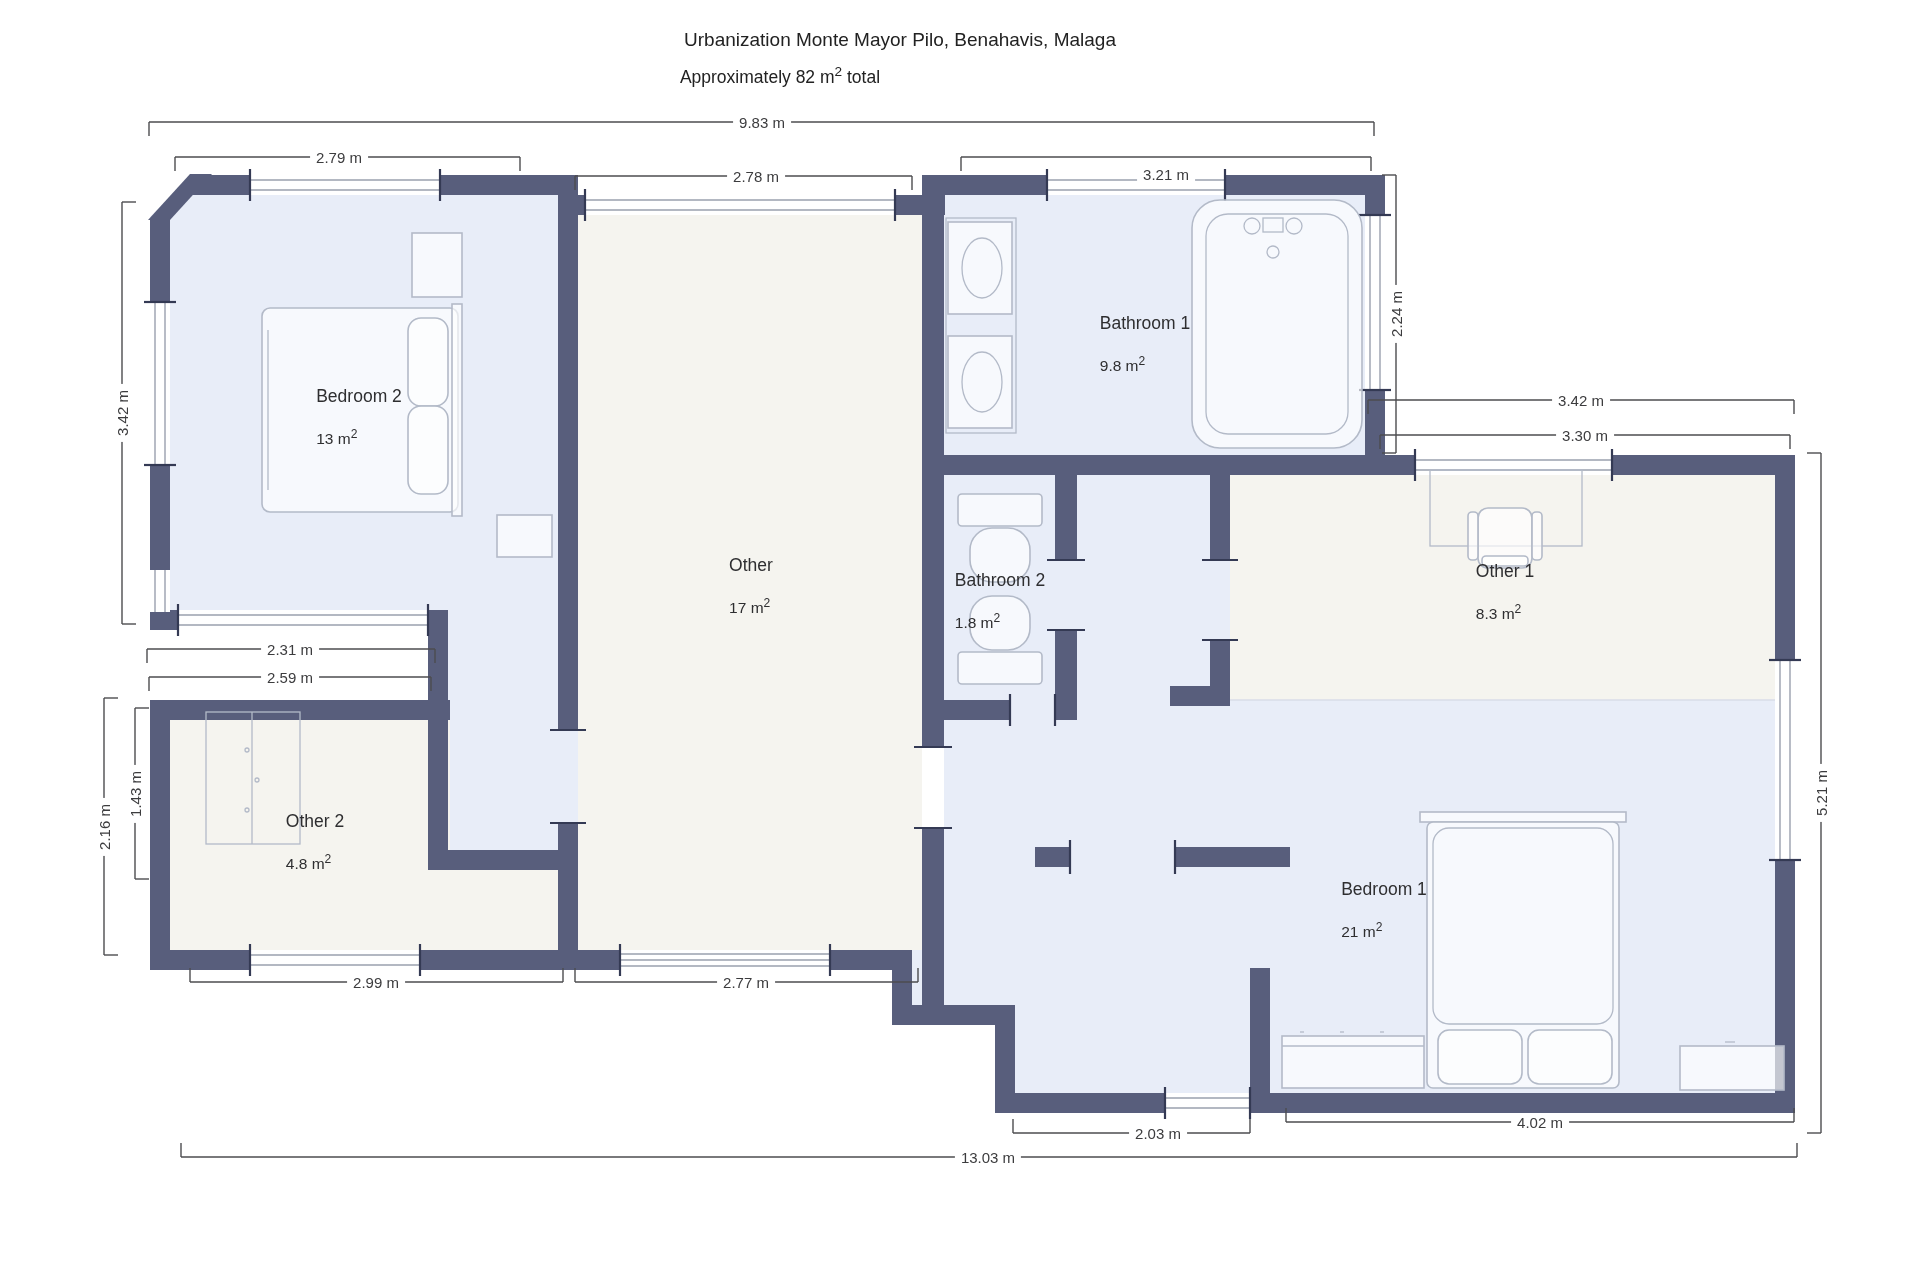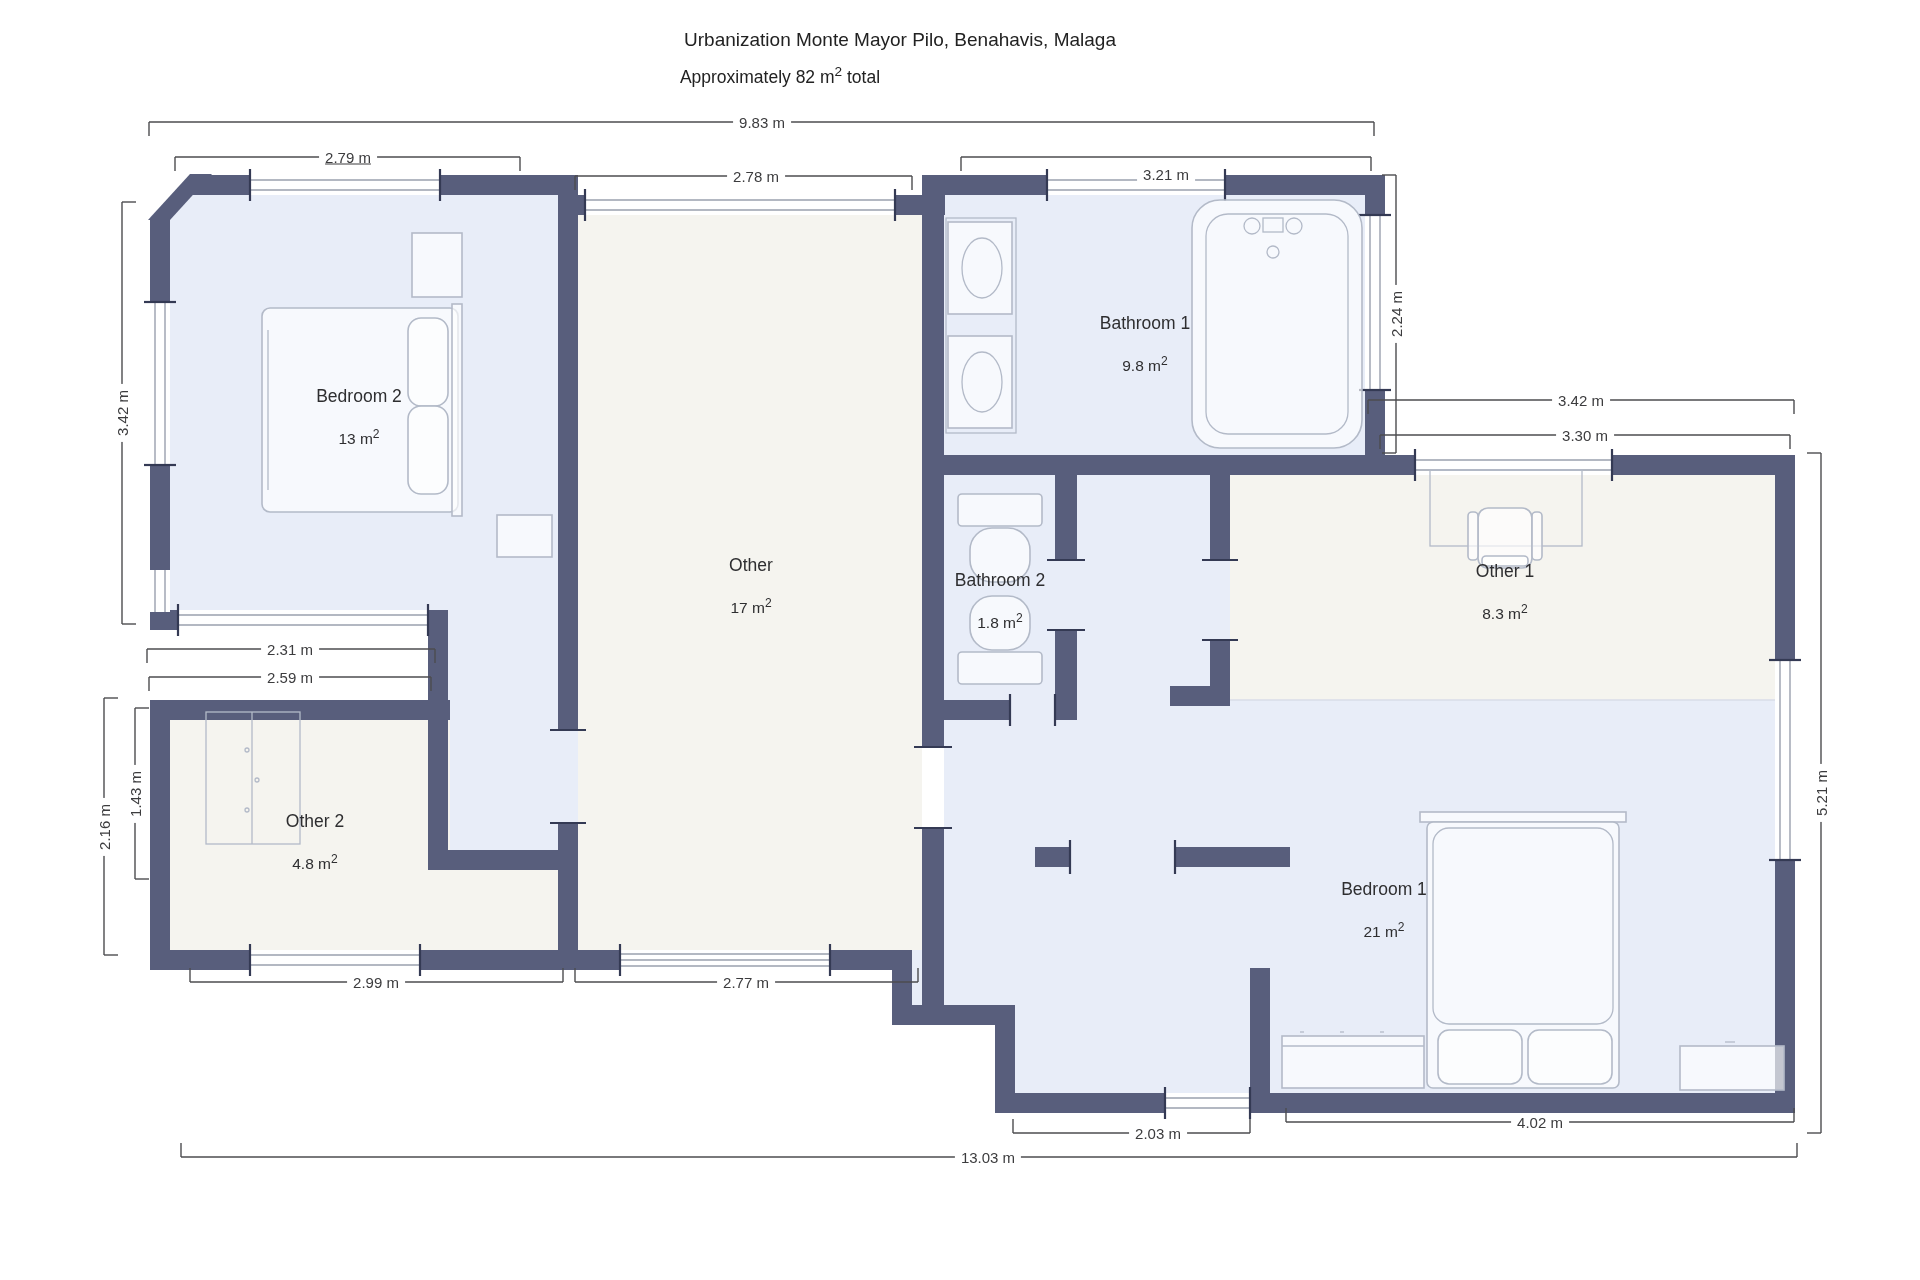--- a/index.html
+++ b/index.html
@@ -19,21 +19,21 @@
   .furnln{stroke:#b3bac8;stroke-width:1.3;fill:none;}
   .dim{stroke:#4c4c4f;stroke-width:1.4;fill:none;}
   .softline{stroke:#d9dde8;stroke-width:1.4;}
   .label{position:absolute;white-space:nowrap;margin-top:44px;}
   .dim-label{
     position:absolute;transform:translate(-50%,-50%);
     background:#ffffff;padding:0 6px;font-size:15px;color:#3c3c3e;white-space:nowrap;
   }
   .dim-label.v{transform:translate(-50%,-50%) rotate(-90deg);}
   .room-label{
-    position:absolute;transform:translate(-50%,0);text-align:center;color:#2e2e30;
+    position:absolute;transform:translate(-50%,0);text-align:left;color:#2e2e30;
   }
   .room-name{font-size:17.5px;}
   .room-area{font-size:15.5px;margin-top:20px;}
   sup{font-size:0.78em;}
   .title-clipped{
     position:absolute;top:-15px;left:900px;transform:translateX(-50%);
     font-size:19px;color:#222;
   }
   .title-sub{
     position:absolute;top:20px;left:780px;transform:translateX(-50%);
@@ -398,21 +398,21 @@
 <div class="room-label" style="left:315px;top:811px;">
   <div class="room-name">Other 2</div>
   <div class="room-area"><span>4.8 m</span><sup>2</sup></div>
 </div>
 <div class="room-label" style="left:1384px;top:879px;">
   <div class="room-name">Bedroom 1</div>
   <div class="room-area"><span>21 m</span><sup>2</sup></div>
 </div>
 
 <div class="dim-label" style="left:762px;top:122px;">9.83 m</div>
-<div class="dim-label" style="left:348px;top:157px;text-decoration:underline;">2.79 m</div>
+<div class="dim-label" style="left:339px;top:157px;">2.79 m</div>
 <div class="dim-label" style="left:744px;top:176px;margin-left:12px;">2.78 m</div>
 <div class="dim-label" style="left:1166px;top:174px;">3.21 m</div>
 <div class="dim-label v" style="left:1396px;top:314px;">2.24 m</div>
 <div class="dim-label v" style="left:122px;top:413px;">3.42 m</div>
 <div class="dim-label" style="left:1581px;top:400px;">3.42 m</div>
 <div class="dim-label" style="left:1585px;top:435px;text-align:right;">3.30 m</div>
 <div class="dim-label v" style="left:1821px;top:793px;">5.21 m</div>
 <div class="dim-label" style="left:290px;top:649px;">2.31 m</div>
 <div class="dim-label" style="left:290px;top:677px;">2.59 m</div>
 <div class="dim-label v" style="left:104px;top:827px;">2.16 m</div>

